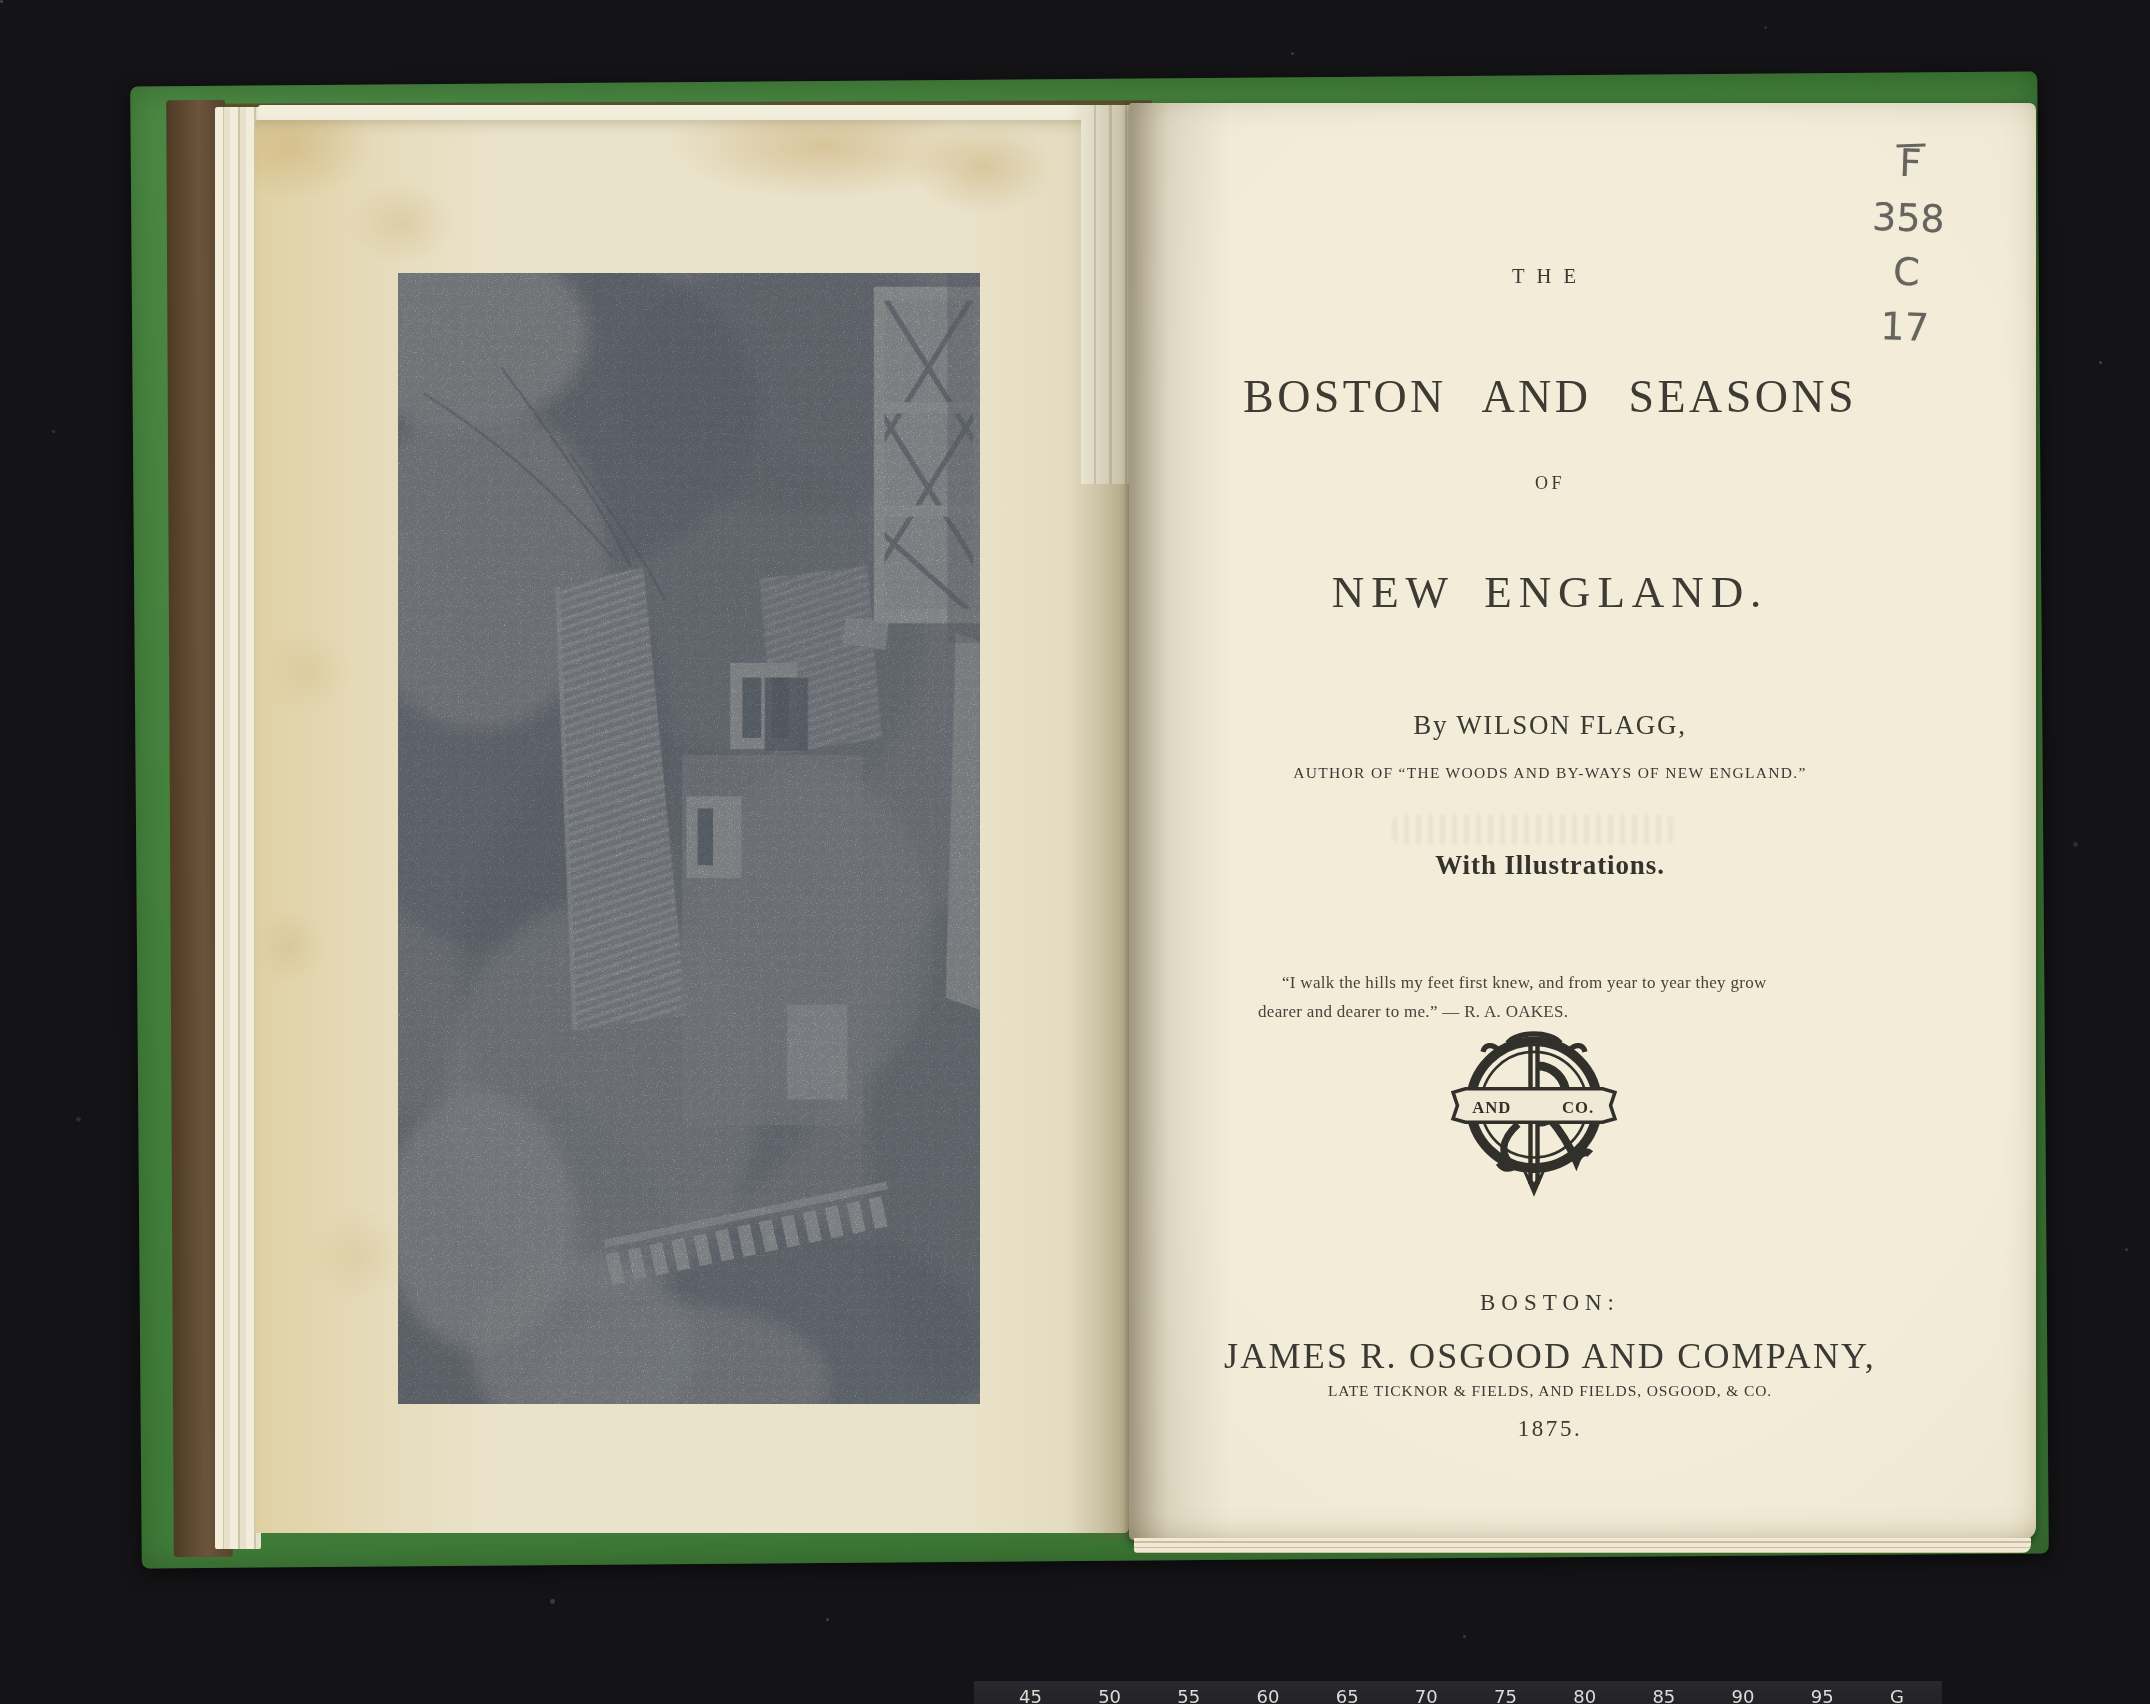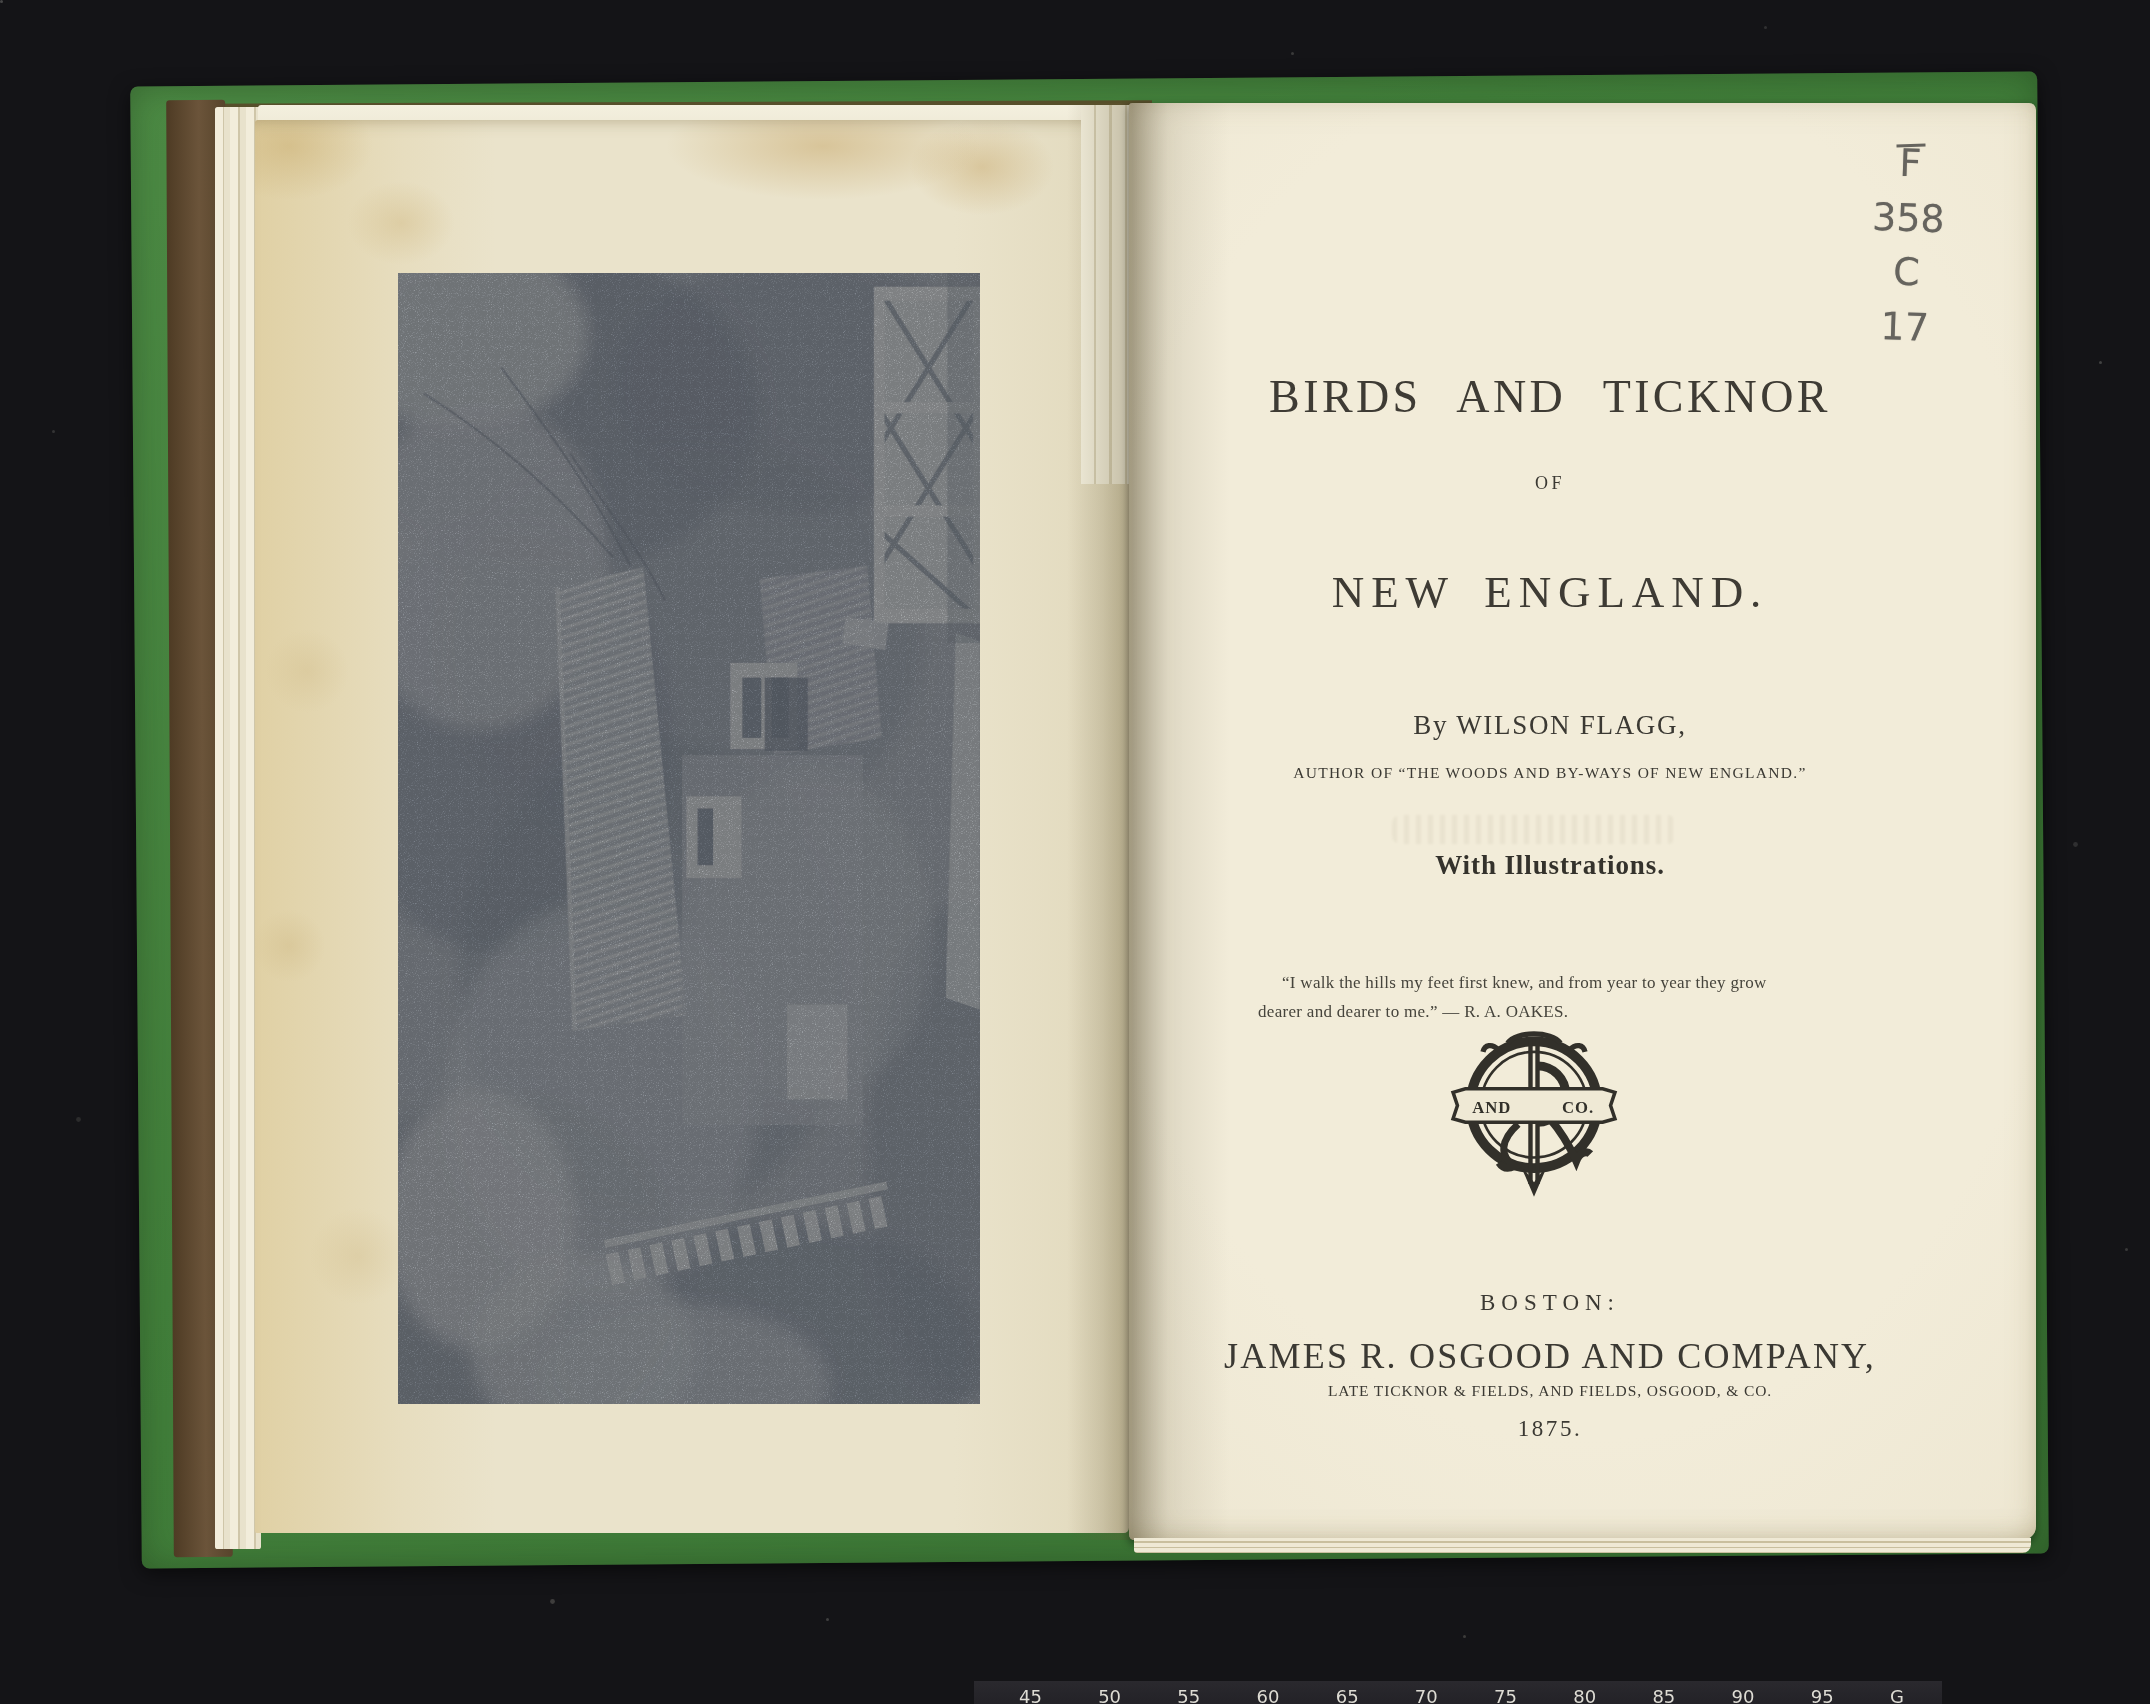--- a/index.html
+++ b/index.html
@@ -176,21 +176,22 @@
         <line x1="240" y1="1128" x2="568" y2="1060" stroke="#dfe4e8" stroke-width="9" opacity=".9"></line>
       </g>
       <rect x="638" y="0" width="38" height="430" fill="#9aa4b2" opacity=".4"></rect>
       <rect width="676" height="1314" filter="url(#grain)" opacity=".45"></rect>
     </svg>
   </div>
 
   <div class="gutter-stack"></div>
 
   <div class="title-page">
-    <div class="print t-main" style="top:267px">BIRDS  AND  TICKNOR</div>
+    <div class="print t-the" style="top:162px">THE</div>
+    <div class="print t-main" style="top:267px">BOSTON  AND  SEASONS</div>
     <div class="print t-of" style="top:370px">OF</div>
     <div class="print t-ne" style="top:463px">NEW ENGLAND.</div>
     <div class="print t-by" style="top:607px">By WILSON FLAGG,</div>
     <div class="print t-credit" style="top:661px">AUTHOR OF “THE WOODS AND BY-WAYS OF NEW ENGLAND.”</div>
     <div class="blind-stamp"></div>
     <div class="print t-illus" style="top:747px">With Illustrations.</div>
 
     <div class="epigraph">
       <div class="l1">“I walk the hills my feet first knew, and from year to year they grow</div>
       <div class="l2">dearer and dearer to me.” — R. A. OAKES.</div>

